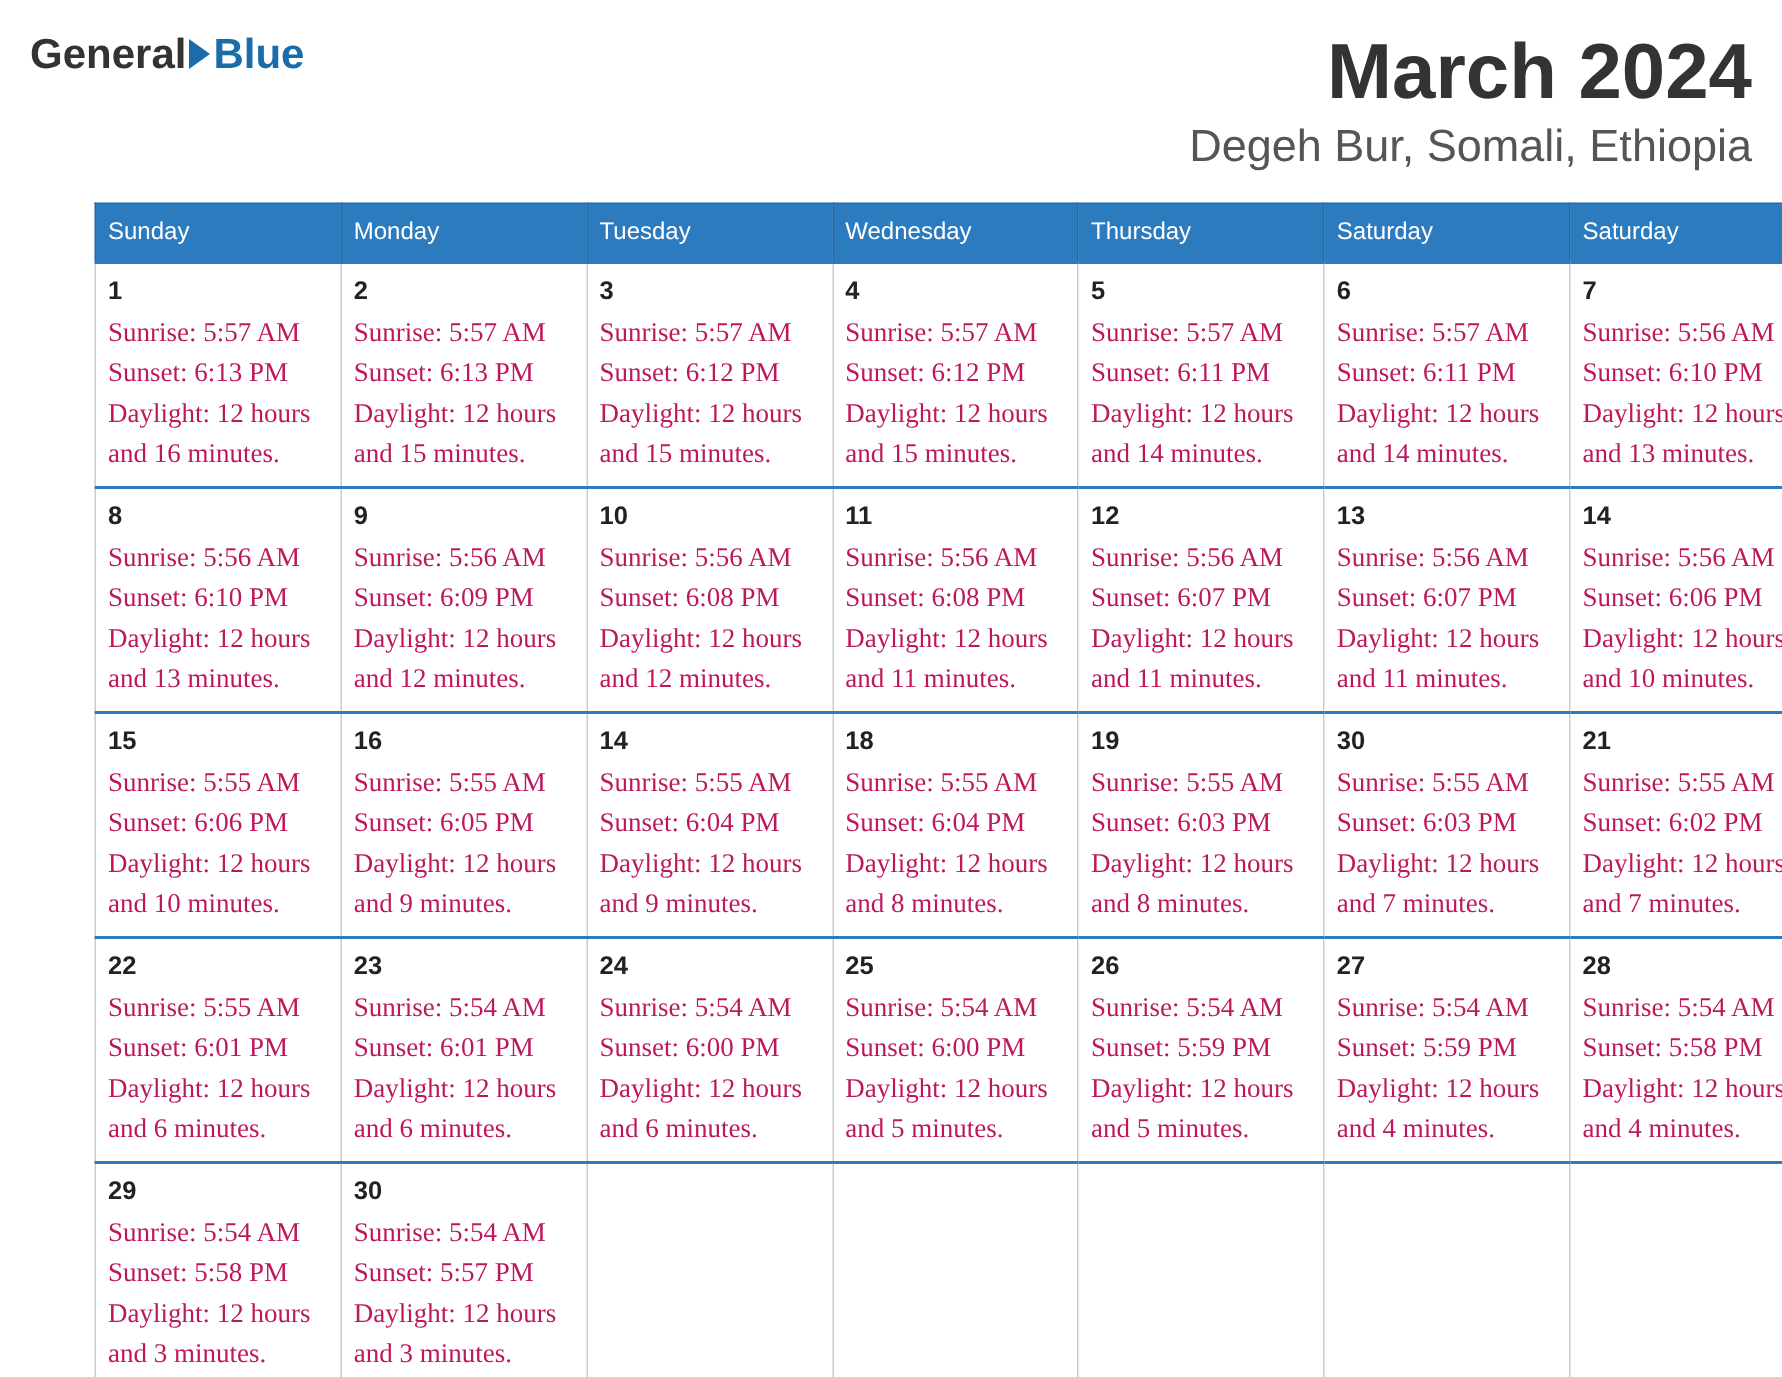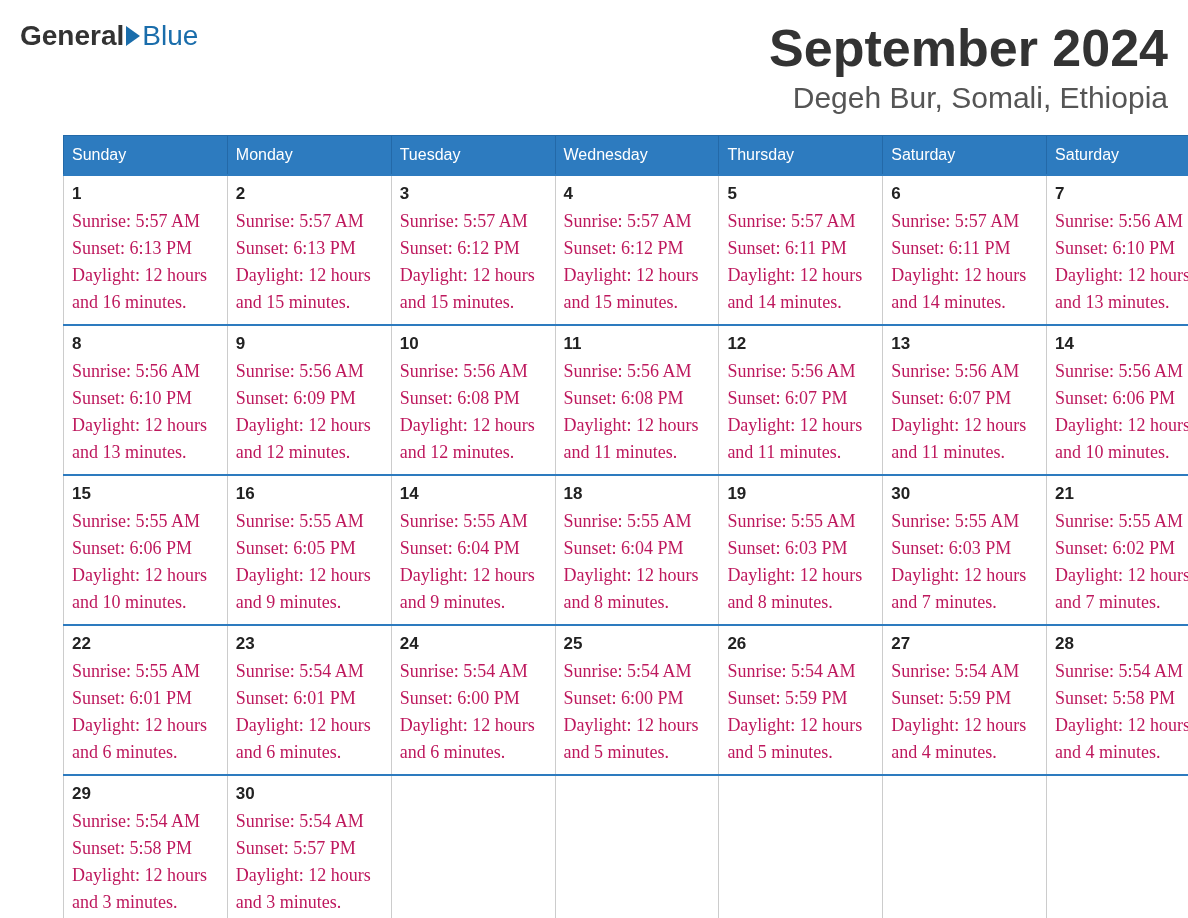--- a/index.html
+++ b/index.html
@@ -35,21 +35,21 @@
       height: 0;
       border-left: 14px solid #1a6dab;
       border-top: 10px solid transparent;
       border-bottom: 10px solid transparent;
       margin: 0 2px;
       display: inline-block;
     }
     .logo-blue {
       color: #1a6dab;
       font-size: 28px;
-      font-weight: normal;
+      font-weight: bold;
     }
     .title-area {
       text-align: right;
     }
     .month-title {
       font-size: 52px;
       font-weight: bold;
       color: #333;
       line-height: 1.1;
     }
@@ -105,21 +105,21 @@
 
 <div class="header">
   <div class="logo">
     <div class="logo-text">
       <span class="logo-general">General</span>
       <span class="logo-arrow"></span>
       <span class="logo-blue">Blue</span>
     </div>
   </div>
   <div class="title-area">
-    <div class="month-title">September 2024</div>
+    <div class="month-title">March 2024</div>
     <div class="location-title">Degeh Bur, Somali, Ethiopia</div>
   </div>
 </div>
 
 <table class="calendar">
   <thead>
     <tr>
     <th>Sunday</th>
         <th>Monday</th>
         <th>Tuesday</th>

